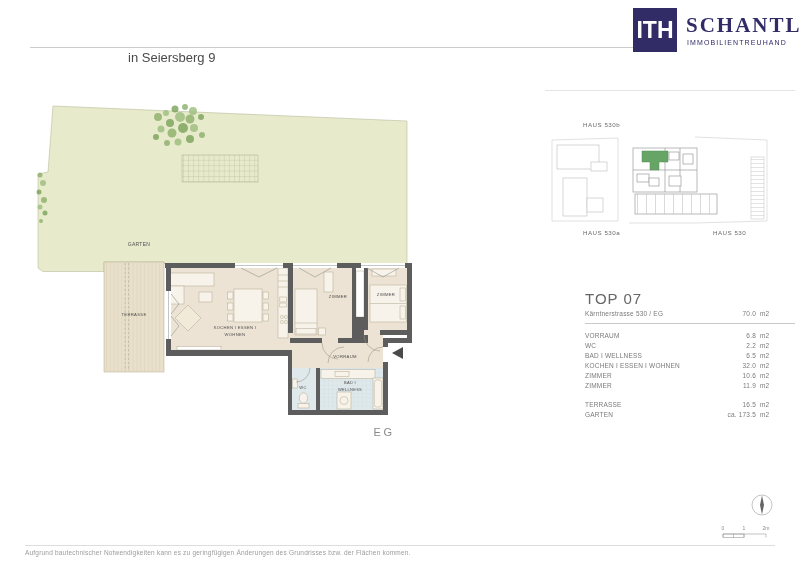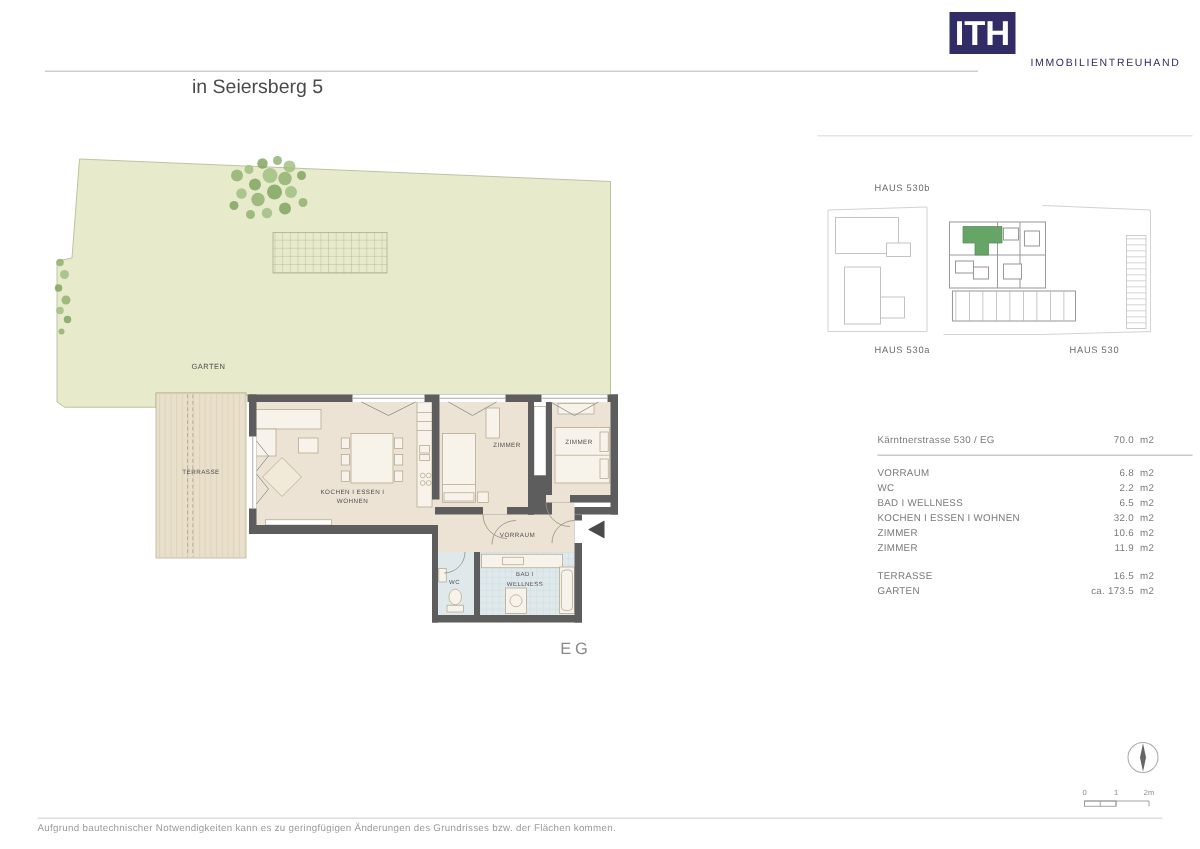--- a/index.html
+++ b/index.html
@@ -5,21 +5,21 @@
   html,body{margin:0;padding:0;background:#fff;}
   #page{position:relative;width:800px;height:566px;background:#ffffff;overflow:hidden;
         font-family:"Liberation Sans", sans-serif;color:#555;}
   .abs{position:absolute;}
   
   .logo-daheim{left:30px;top:24px;font-size:22px;font-weight:bold;font-style:italic;
                letter-spacing:5px;color:#3e3e3e;}
   .logo-underline{left:30px;top:47px;width:622px;height:1px;background:#cccccc;}
   .logo-sub{left:128px;top:50px;font-size:13px;color:#4a4a4a;}
   
-  .ith-box{left:633px;top:8px;width:44px;height:28px;background:#312b66;color:#ffffff;
+  .ith-box{left:633px;top:8px;width:44px;height:44px;background:#312b66;color:#ffffff;
            display:flex;align-items:center;justify-content:center;font-weight:bold;
            font-size:23px;letter-spacing:0px;}
   .schantl{left:686px;top:13px;font-family:"Liberation Serif", serif;font-weight:bold;
            font-size:21px;letter-spacing:2px;color:#312b66;}
   .schantl-tag{left:687px;top:39px;font-size:7px;letter-spacing:1.1px;color:#312b66;}
   
   .rp-topline{left:545px;top:90px;width:250px;height:1px;background:#e4e4e4;}
   .unit-panel{left:585px;top:290px;width:210px;}
   .u-title{font-size:15px;color:#666;letter-spacing:1px;margin:0 0 3px 0;font-weight:normal;}
   .urow{display:flex;align-items:baseline;height:10px;font-size:6.5px;color:#7a7a7a;
@@ -34,23 +34,24 @@
   .footer-line{left:25px;top:545px;width:750px;height:1px;background:#dddddd;}
   .disclaimer{left:25px;top:549px;font-size:6.5px;color:#9b9b9b;letter-spacing:0.2px;}
   svg text{font-family:"Liberation Sans", sans-serif;}
 </style>
 </head>
 <body>
 
 <div id="page">
 
   <div class="abs logo-underline"></div>
-  <div class="abs logo-sub">in Seiersberg 5</div>
+  <div class="abs logo-sub">in Seiersberg 9</div>
 
   <div class="abs ith-box">ITH</div>
+  <div class="abs schantl">SCHANTL</div>
   <div class="abs schantl-tag">IMMOBILIENTREUHAND</div>
 
   <svg class="abs" style="left:30px;top:95px" width="400" height="345" viewBox="0 0 400 345">
     <defs>
       <pattern id="pg" width="5.1" height="5.4" patternUnits="userSpaceOnUse">
         <path d="M5.1 0H0V5.4" fill="none" stroke="#a6ae8e" stroke-width="0.5"></path>
       </pattern>
       <pattern id="pl" width="3.8" height="8" patternUnits="userSpaceOnUse">
         <path d="M0.4 0V8" stroke="#d9ccb2" stroke-width="0.5" fill="none"></path>
       </pattern>
@@ -267,20 +268,21 @@
       <line x1="92" y1="104" x2="170" y2="104" stroke="#b5b5b5" stroke-width="20" stroke-dasharray="0.5 8.5"></line>
     </g>
     <g fill="#6a6a6a" font-size="6.2" letter-spacing="0.5">
       <text x="38" y="27">HAUS 530b</text>
       <text x="38" y="135">HAUS 530a</text>
       <text x="168" y="135">HAUS 530</text>
     </g>
   </svg>
 
   <div class="abs unit-panel">
+    <div class="u-title">TOP 07</div>
     <div class="urow addr-row">
       <span class="lbl">Kärntnerstrasse 530 / EG</span>
       <span class="val">70.0</span>
       <span class="unit">m2</span>
     </div>
     <hr class="u-divider">
     <div class="urow">
       <span class="lbl">VORRAUM</span>
       <span class="val">6.8</span>
       <span class="unit">m2</span>

